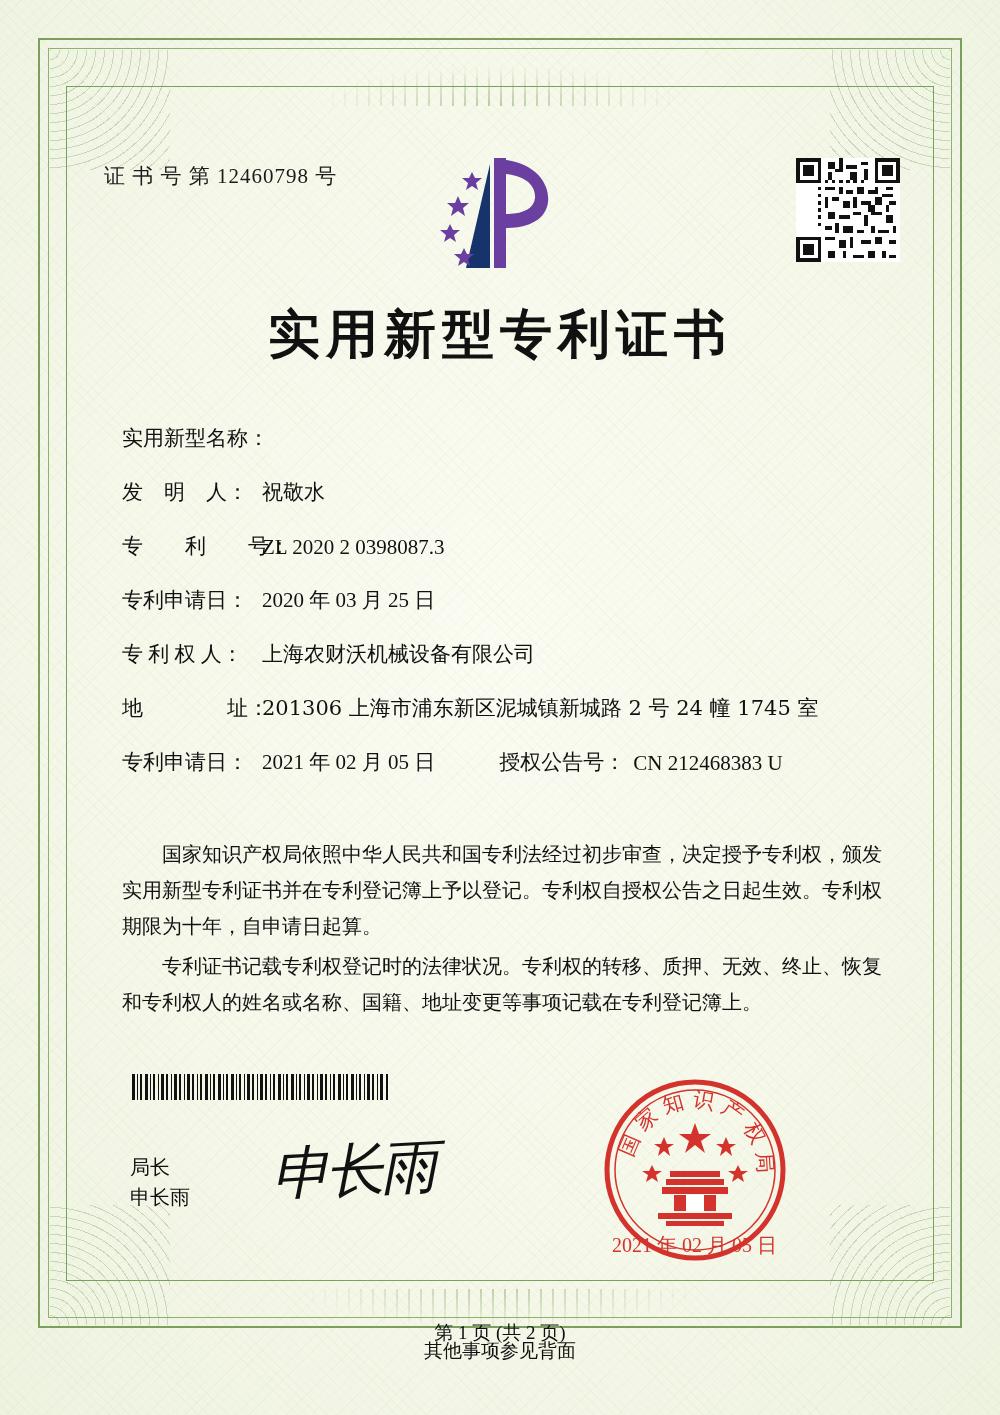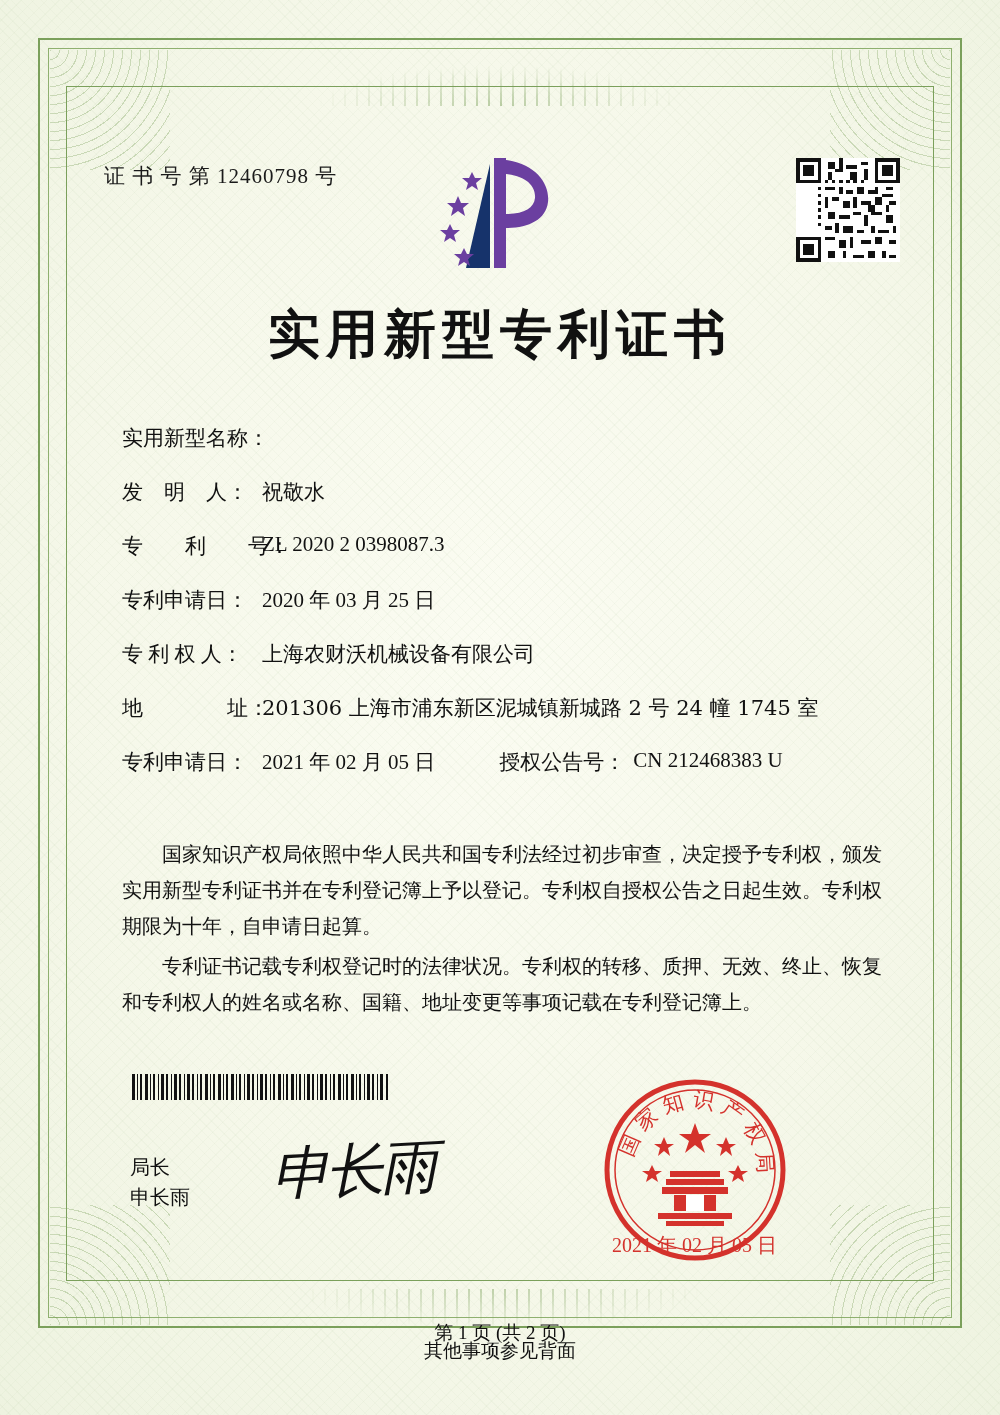--- a/index.html
+++ b/index.html
@@ -123,21 +123,21 @@
   }
 
   
   .fields {
     position: absolute;
     left: 122px; top: 424px;
     width: 760px;
   }
   .field-row {
     display: flex;
-    align-items: flex-start;
+    align-items: flex-end;
     margin-bottom: 26px;
     font-size: 21px;
     color: #111;
   }
   .field-label {
     width: 140px;
     flex: 0 0 140px;
     letter-spacing: 0px;
     white-space: nowrap;
   }

